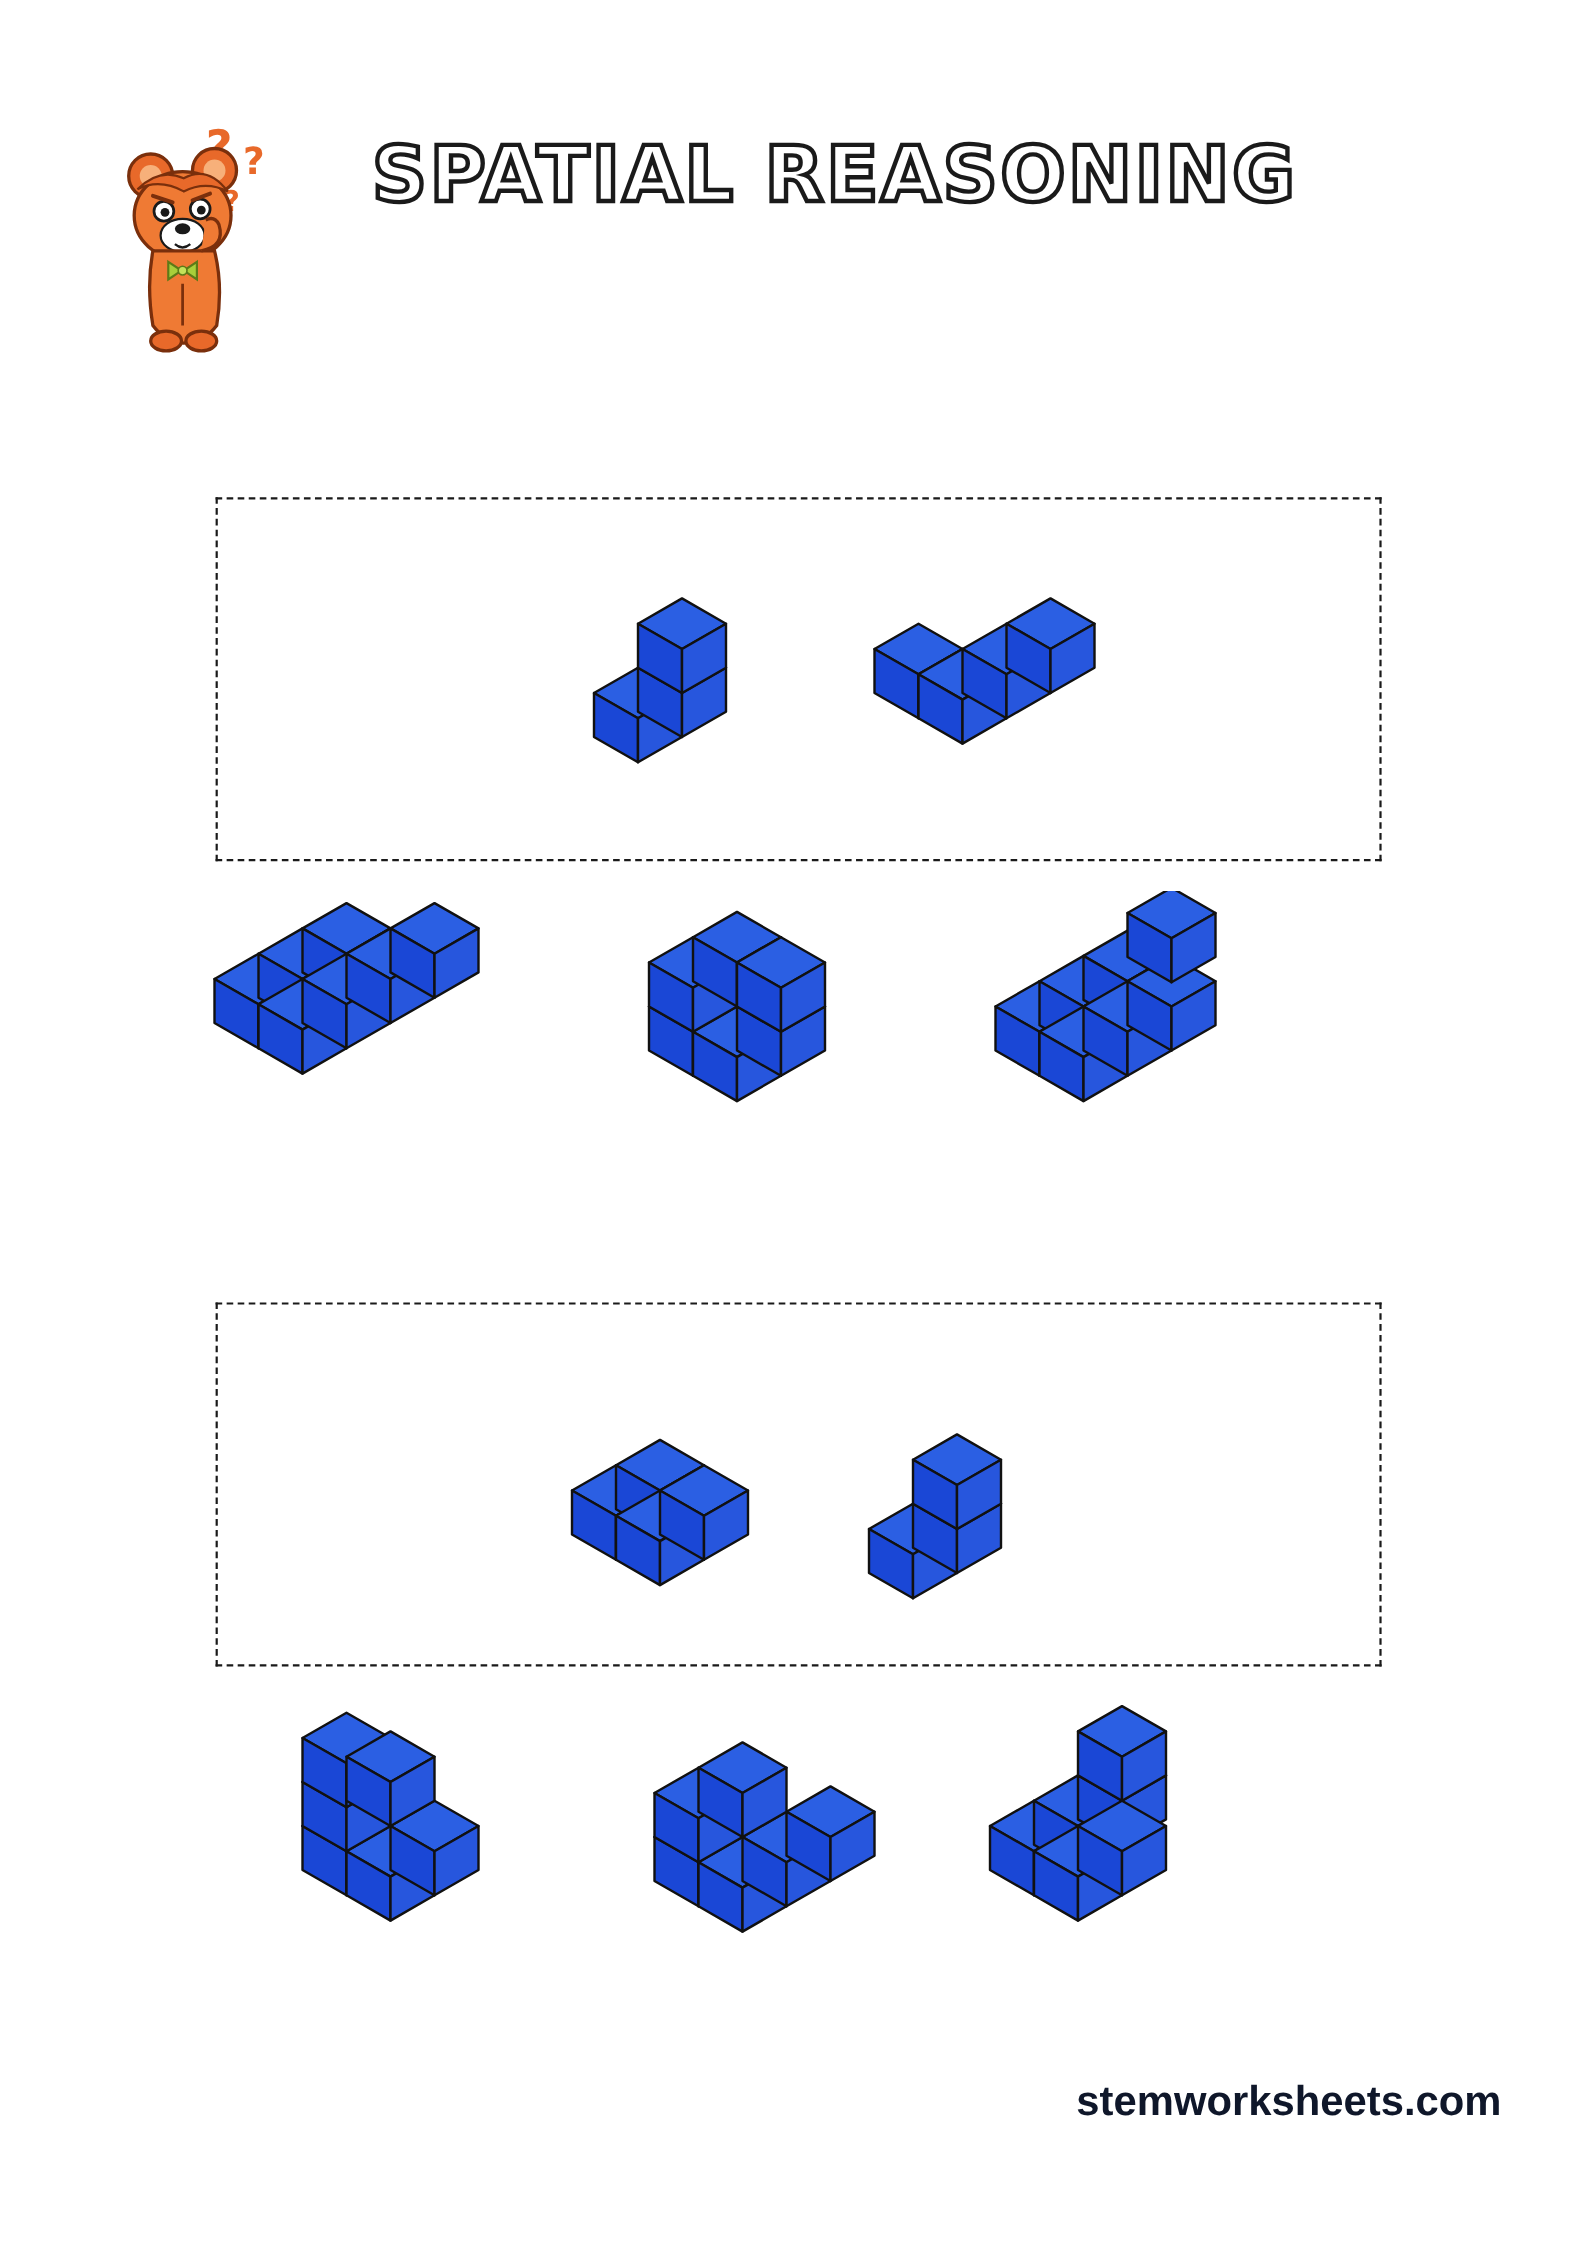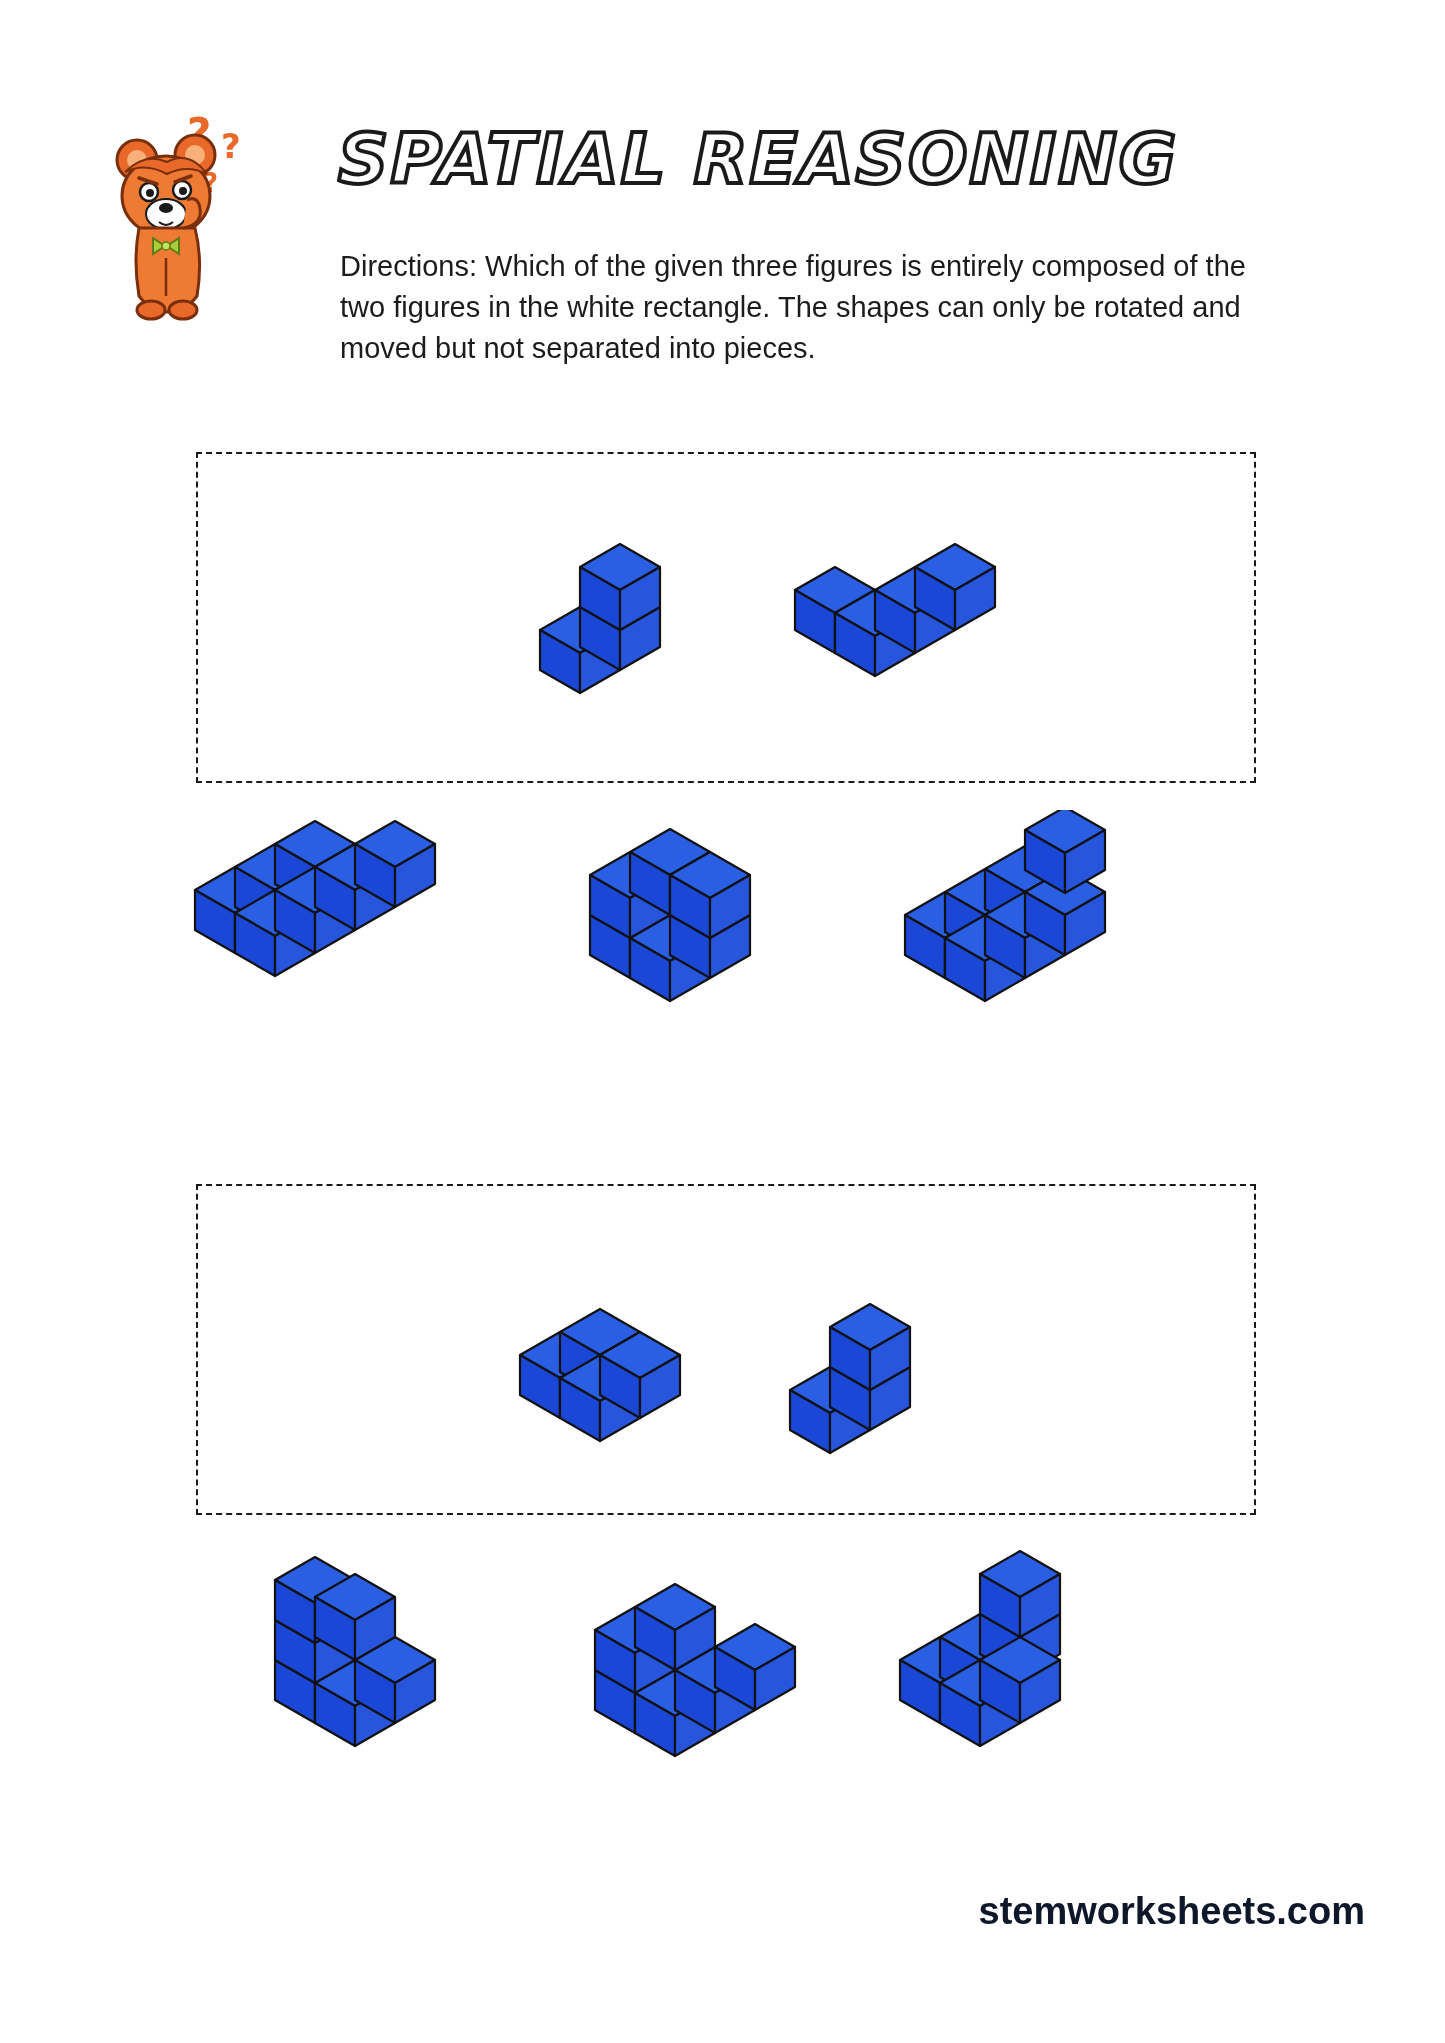--- a/index.html
+++ b/index.html
@@ -38,21 +38,20 @@
     left: 338px;
     top: 118px;
     font-size: 70px;
     font-weight: 700;
     letter-spacing: 2px;
     color: #ffffff;
     -webkit-text-stroke: 4px #1a1a1a;
     text-shadow: none;
     font-family: "DejaVu Sans", sans-serif;
     white-space: nowrap;
-    font-style: italic;
   }
 
   .directions {
     position: absolute;
     left: 340px;
     top: 246px;
     width: 950px;
     font-size: 29px;
     line-height: 1.42;
     color: #1c1c1c;
@@ -146,21 +145,20 @@
       <circle cx="71" cy="146" r="4" fill="#c3e35a" stroke="#5d7a18" stroke-width="1.5"></circle>
 
       <path d="M71 158 L71 196" stroke="#7a2f0c" stroke-width="2.5"></path>
 
       <ellipse cx="56" cy="210" rx="14" ry="9" fill="#e8692a" stroke="#7a2f0c" stroke-width="3"></ellipse>
       <ellipse cx="88" cy="210" rx="14" ry="9" fill="#e8692a" stroke="#7a2f0c" stroke-width="3"></ellipse>
     </svg>
   </div>
 
   <div class="title">SPATIAL REASONING</div>
-  <div class="directions">Directions: Which of the given three figures is entirely composed of the two figures in the white rectangle. The shapes can only be rotated and moved but not separated into pieces.</div>
 </div>
 
 <div class="prompt-box" id="prompt-box-1"></div>
 
 <div class="figure" id="fig-prompt-1a">
   <svg width="210" height="200" viewBox="0 0 210 200">
     <g stroke="#111111" stroke-width="2.2" stroke-linejoin="round">
 
       <g>
           <polygon points="20,130 60,107 100,130 60,153" fill="#2b5fe3"></polygon>

